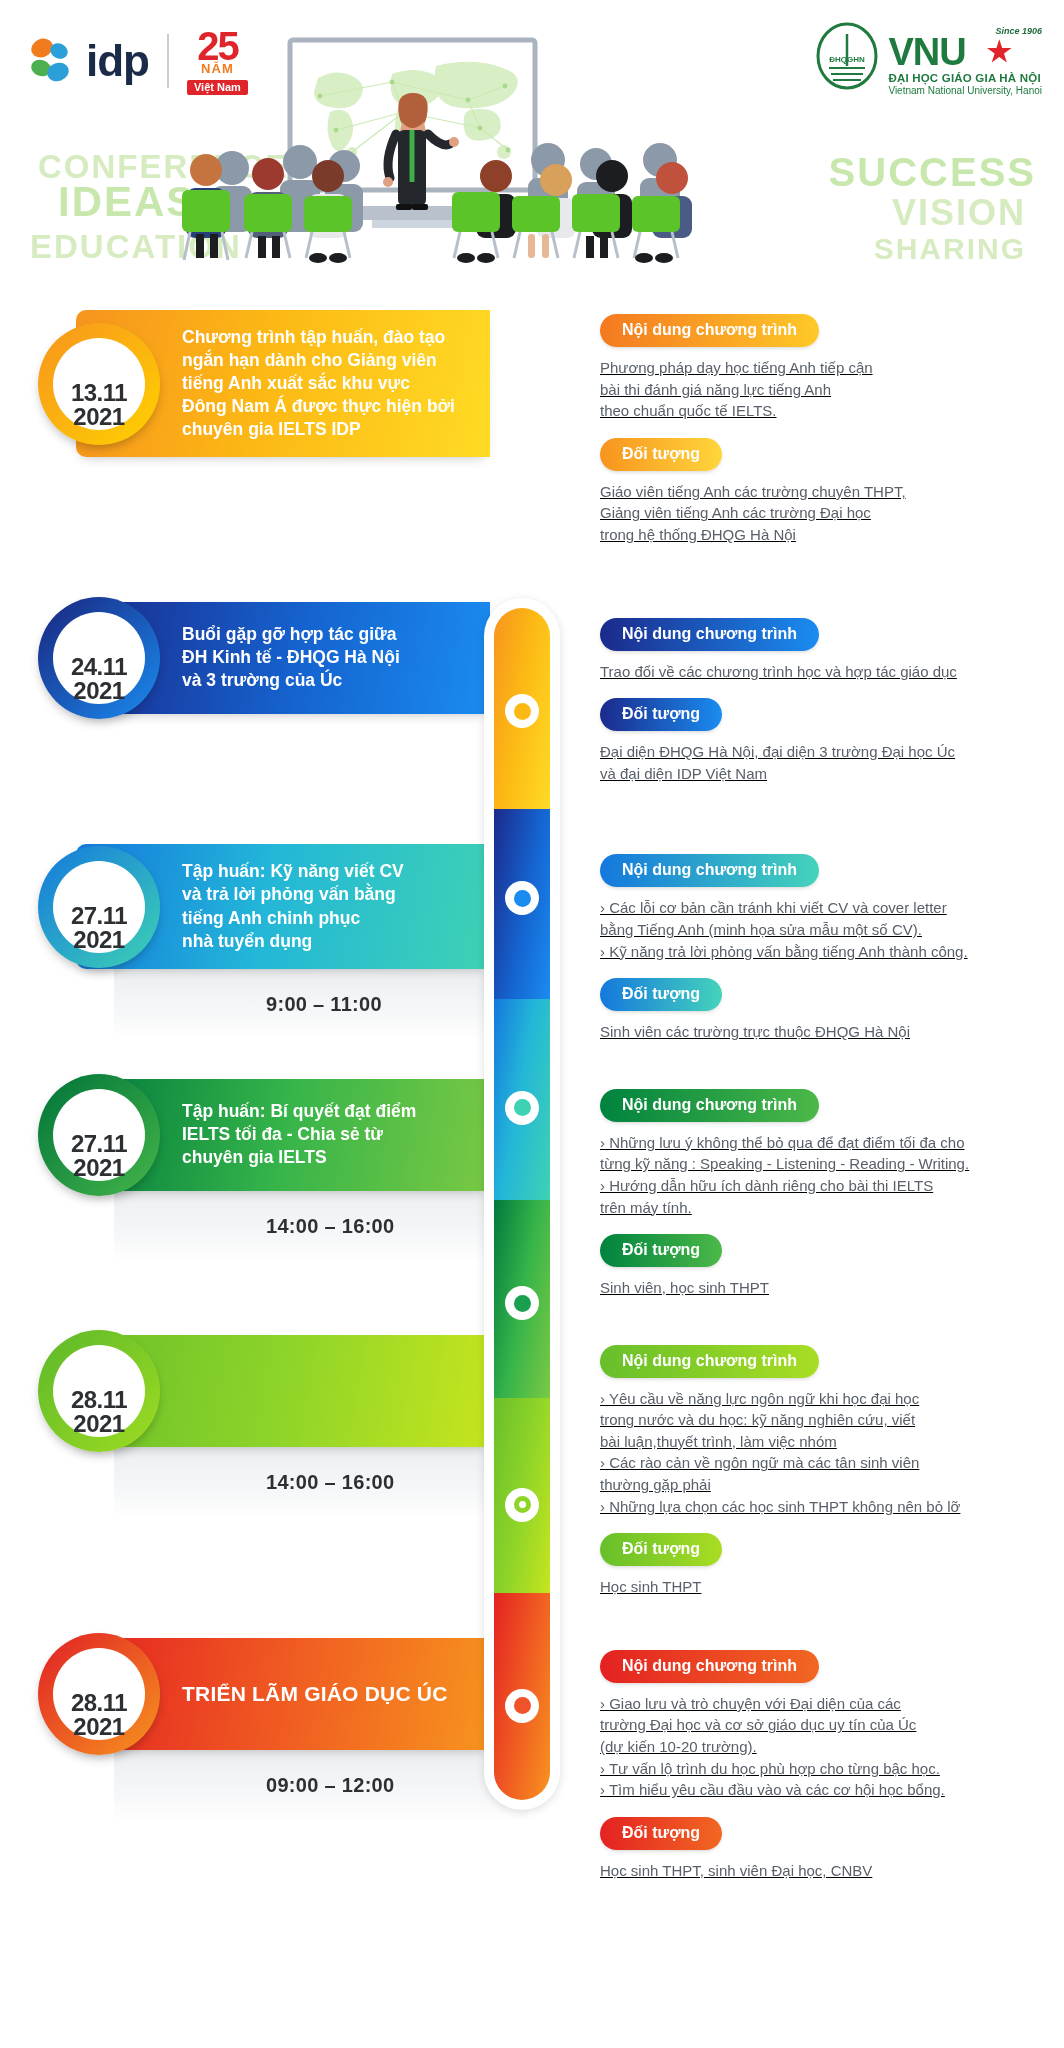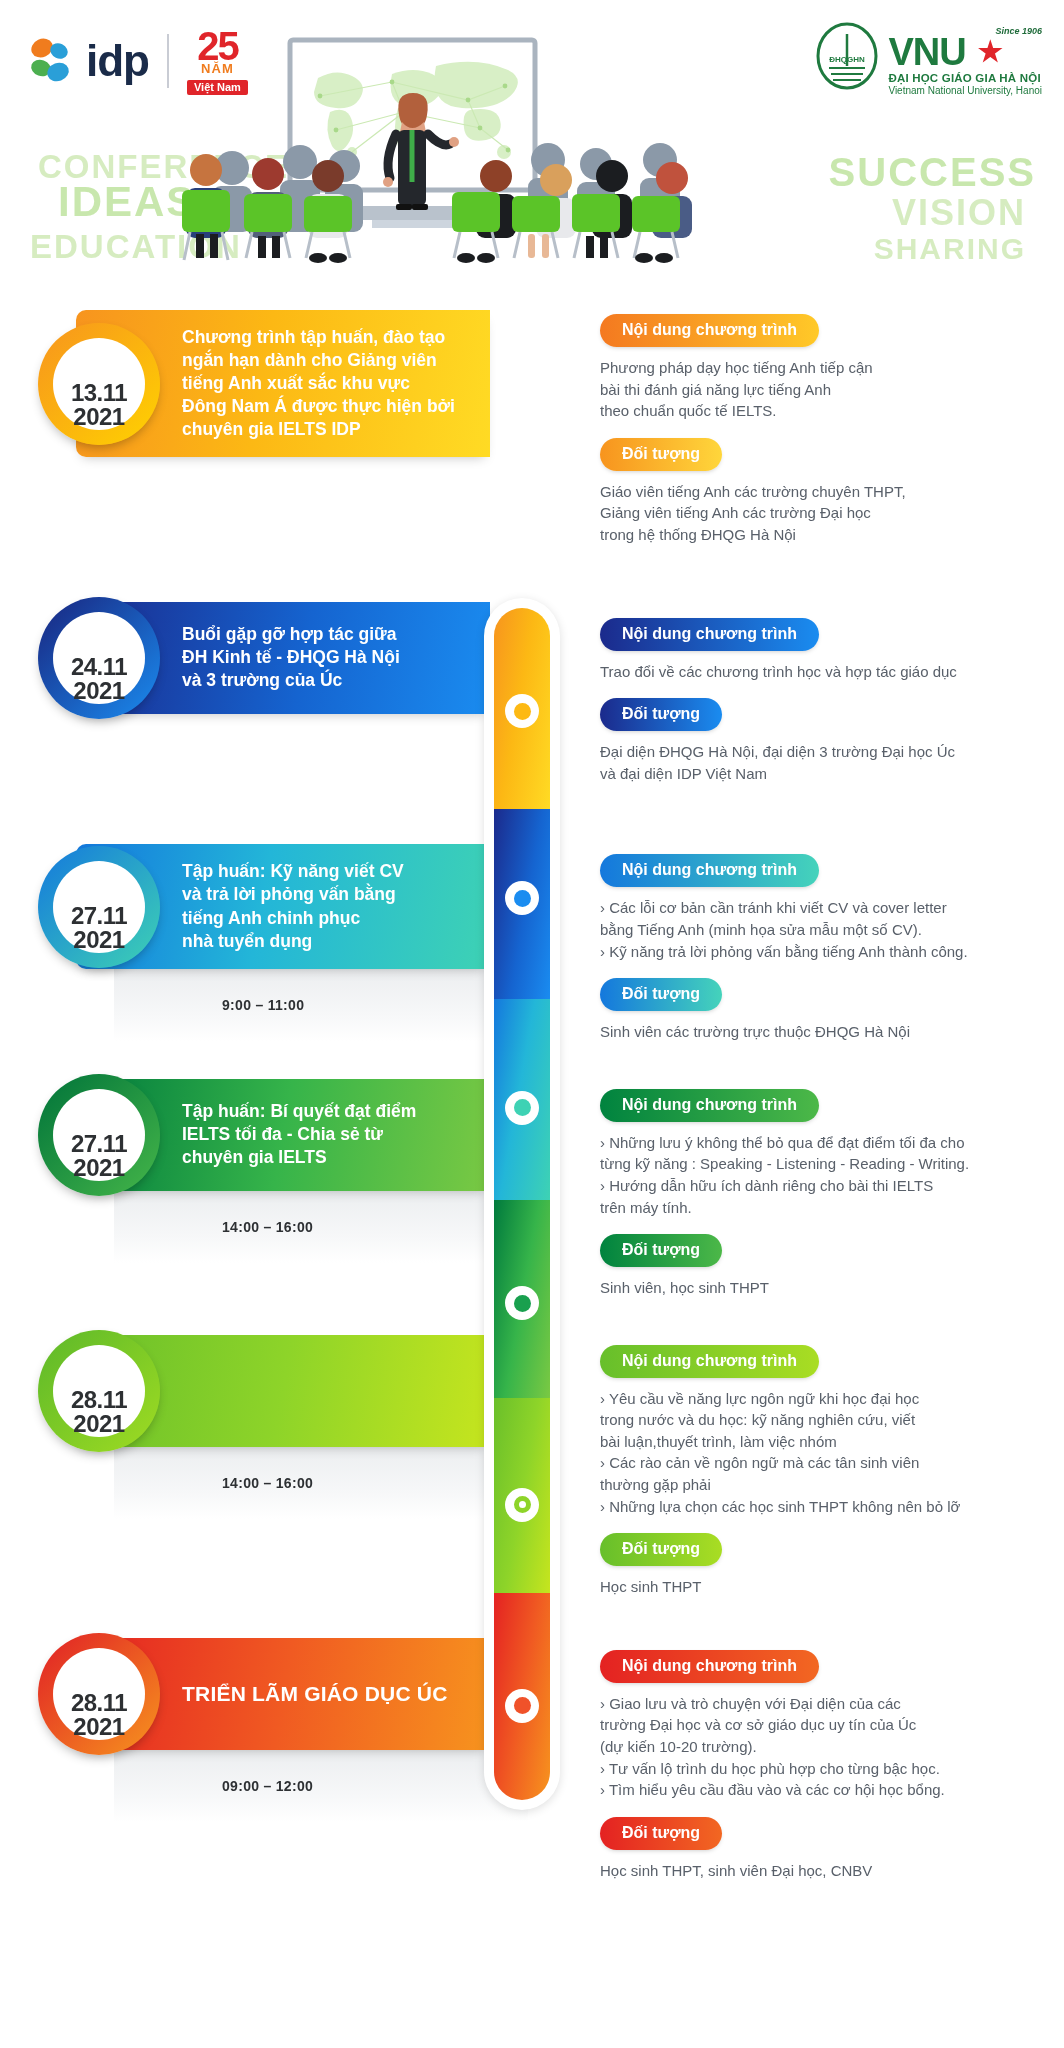--- a/index.html
+++ b/index.html
@@ -91,21 +91,21 @@
     font-weight: bold;
   }
   .vnu-big {
     font-size: 38px;
     font-weight: 800;
     color: #1f7a3f;
     letter-spacing: -1px;
     line-height: 0.95;
     display: flex;
     align-items: center;
-    gap: 12px;
+    gap: 21px;
   }
   .vnu-star { color: #e0252a; font-size: 28px; }
   .vnu-vi {
     font-size: 11.5px;
     font-weight: 700;
     color: #1f7a3f;
     letter-spacing: 0.2px;
     margin-top: 2px;
   }
   .vnu-en {
@@ -241,24 +241,25 @@
   .timebar {
     margin-left: 76px;
     width: 414px;
     height: 72px;
     background: linear-gradient(#eceef0, #f7f8f9 65%, #ffffff);
     display: flex;
     align-items: center;
     padding-left: 108px;
   }
   .timebar span {
-    font-size: 14px;
+    font-size: 20px;
     font-weight: 800;
     color: #2d3033;
     letter-spacing: .3px;
+    margin-left: 44px;
   }
 
   
   .right {
     flex: 1;
     padding-left: 110px;
     padding-right: 26px;
     padding-top: 4px;
   }
   .pill {
@@ -271,21 +272,21 @@
     margin-bottom: 10px;
     box-shadow: 0 2px 5px -2px rgba(0,0,0,.25);
   }
   .body-text {
     font-size: 15px;
     color: #59606a;
     line-height: 1.44;
     white-space: pre-line;
     margin-bottom: 16px;
   }
-  .block { margin-bottom: 2px; }
+  .block { margin-bottom: 2px; text-decoration: underline; }
 
   
   .g-1 { background: linear-gradient(100deg, #f7941e 0%, #fcb814 45%, #ffdb24 100%); }
   .ring-1 { background: linear-gradient(135deg, #f7941e, #ffd200); }
   .p-1a { background: linear-gradient(90deg, #f47920, #ffc928); }
   .p-1b { background: linear-gradient(90deg, #f7941e, #ffd63b); }
 
   .g-2 { background: linear-gradient(100deg, #1b2a8c 0%, #1564d0 55%, #1a8cf0 100%); }
   .ring-2 { background: linear-gradient(135deg, #19247e, #1a8cf0); }
   .p-2a { background: linear-gradient(90deg, #1b2a8c, #1a8cf0); }

